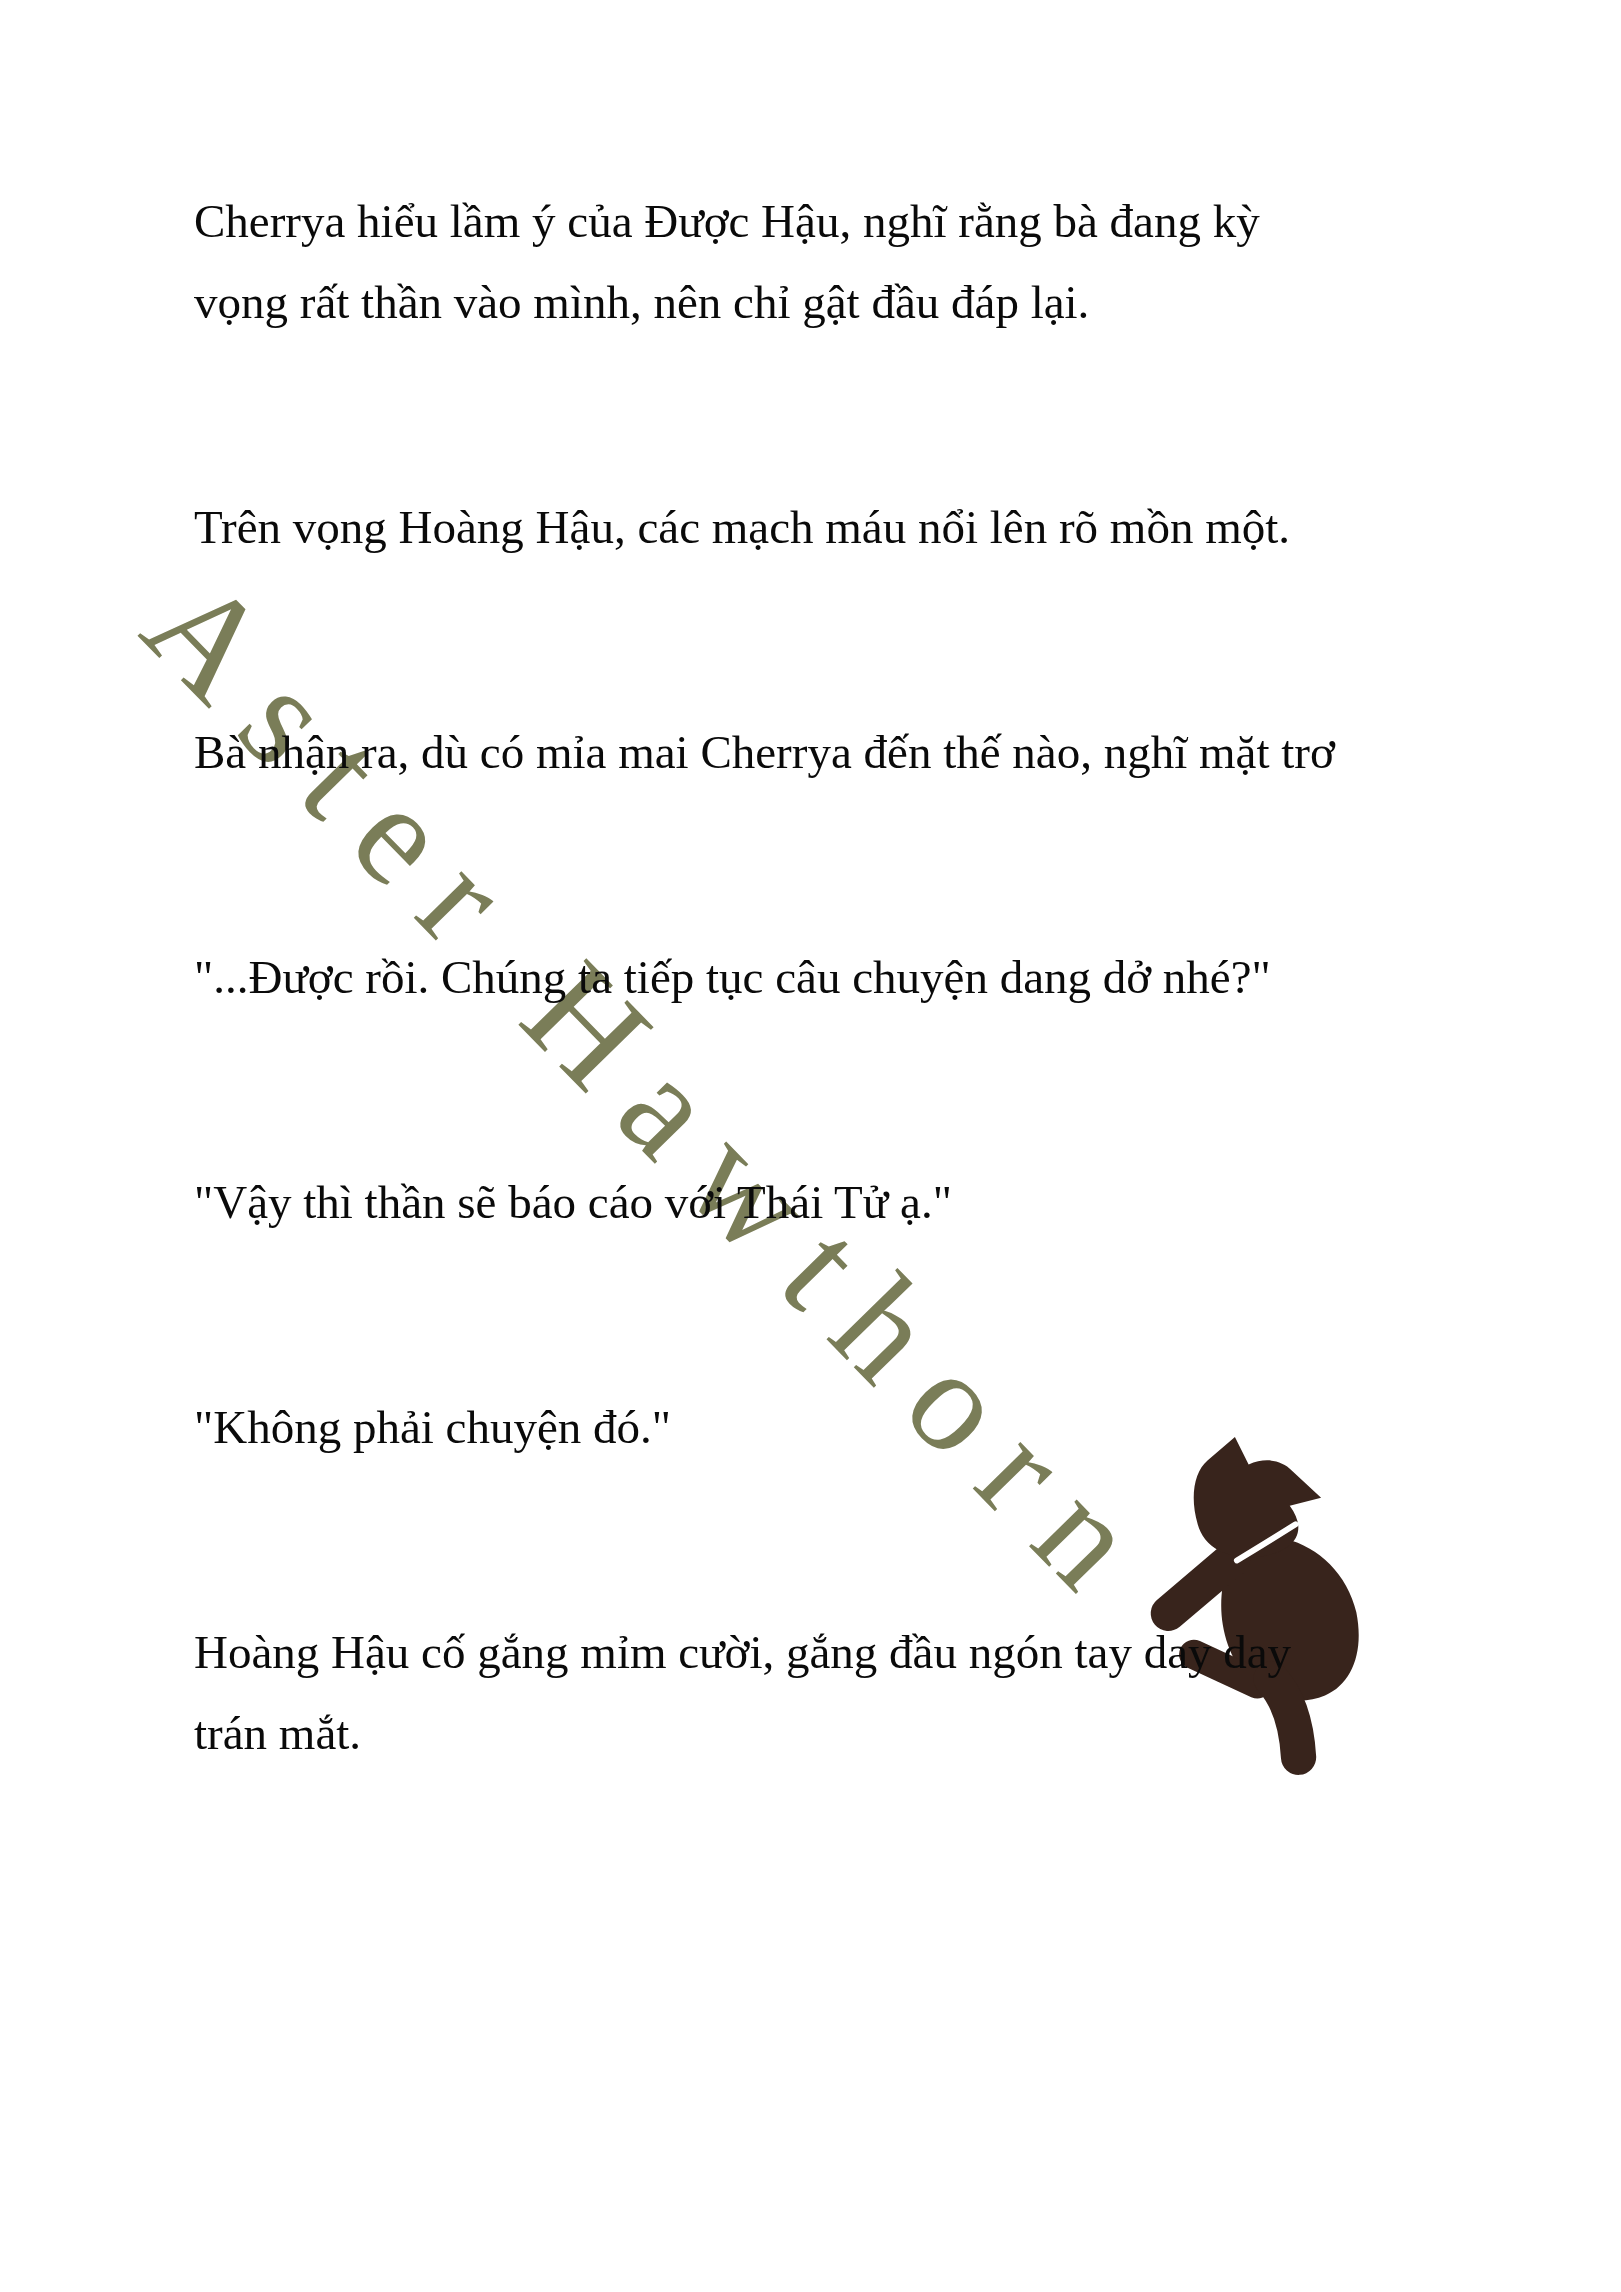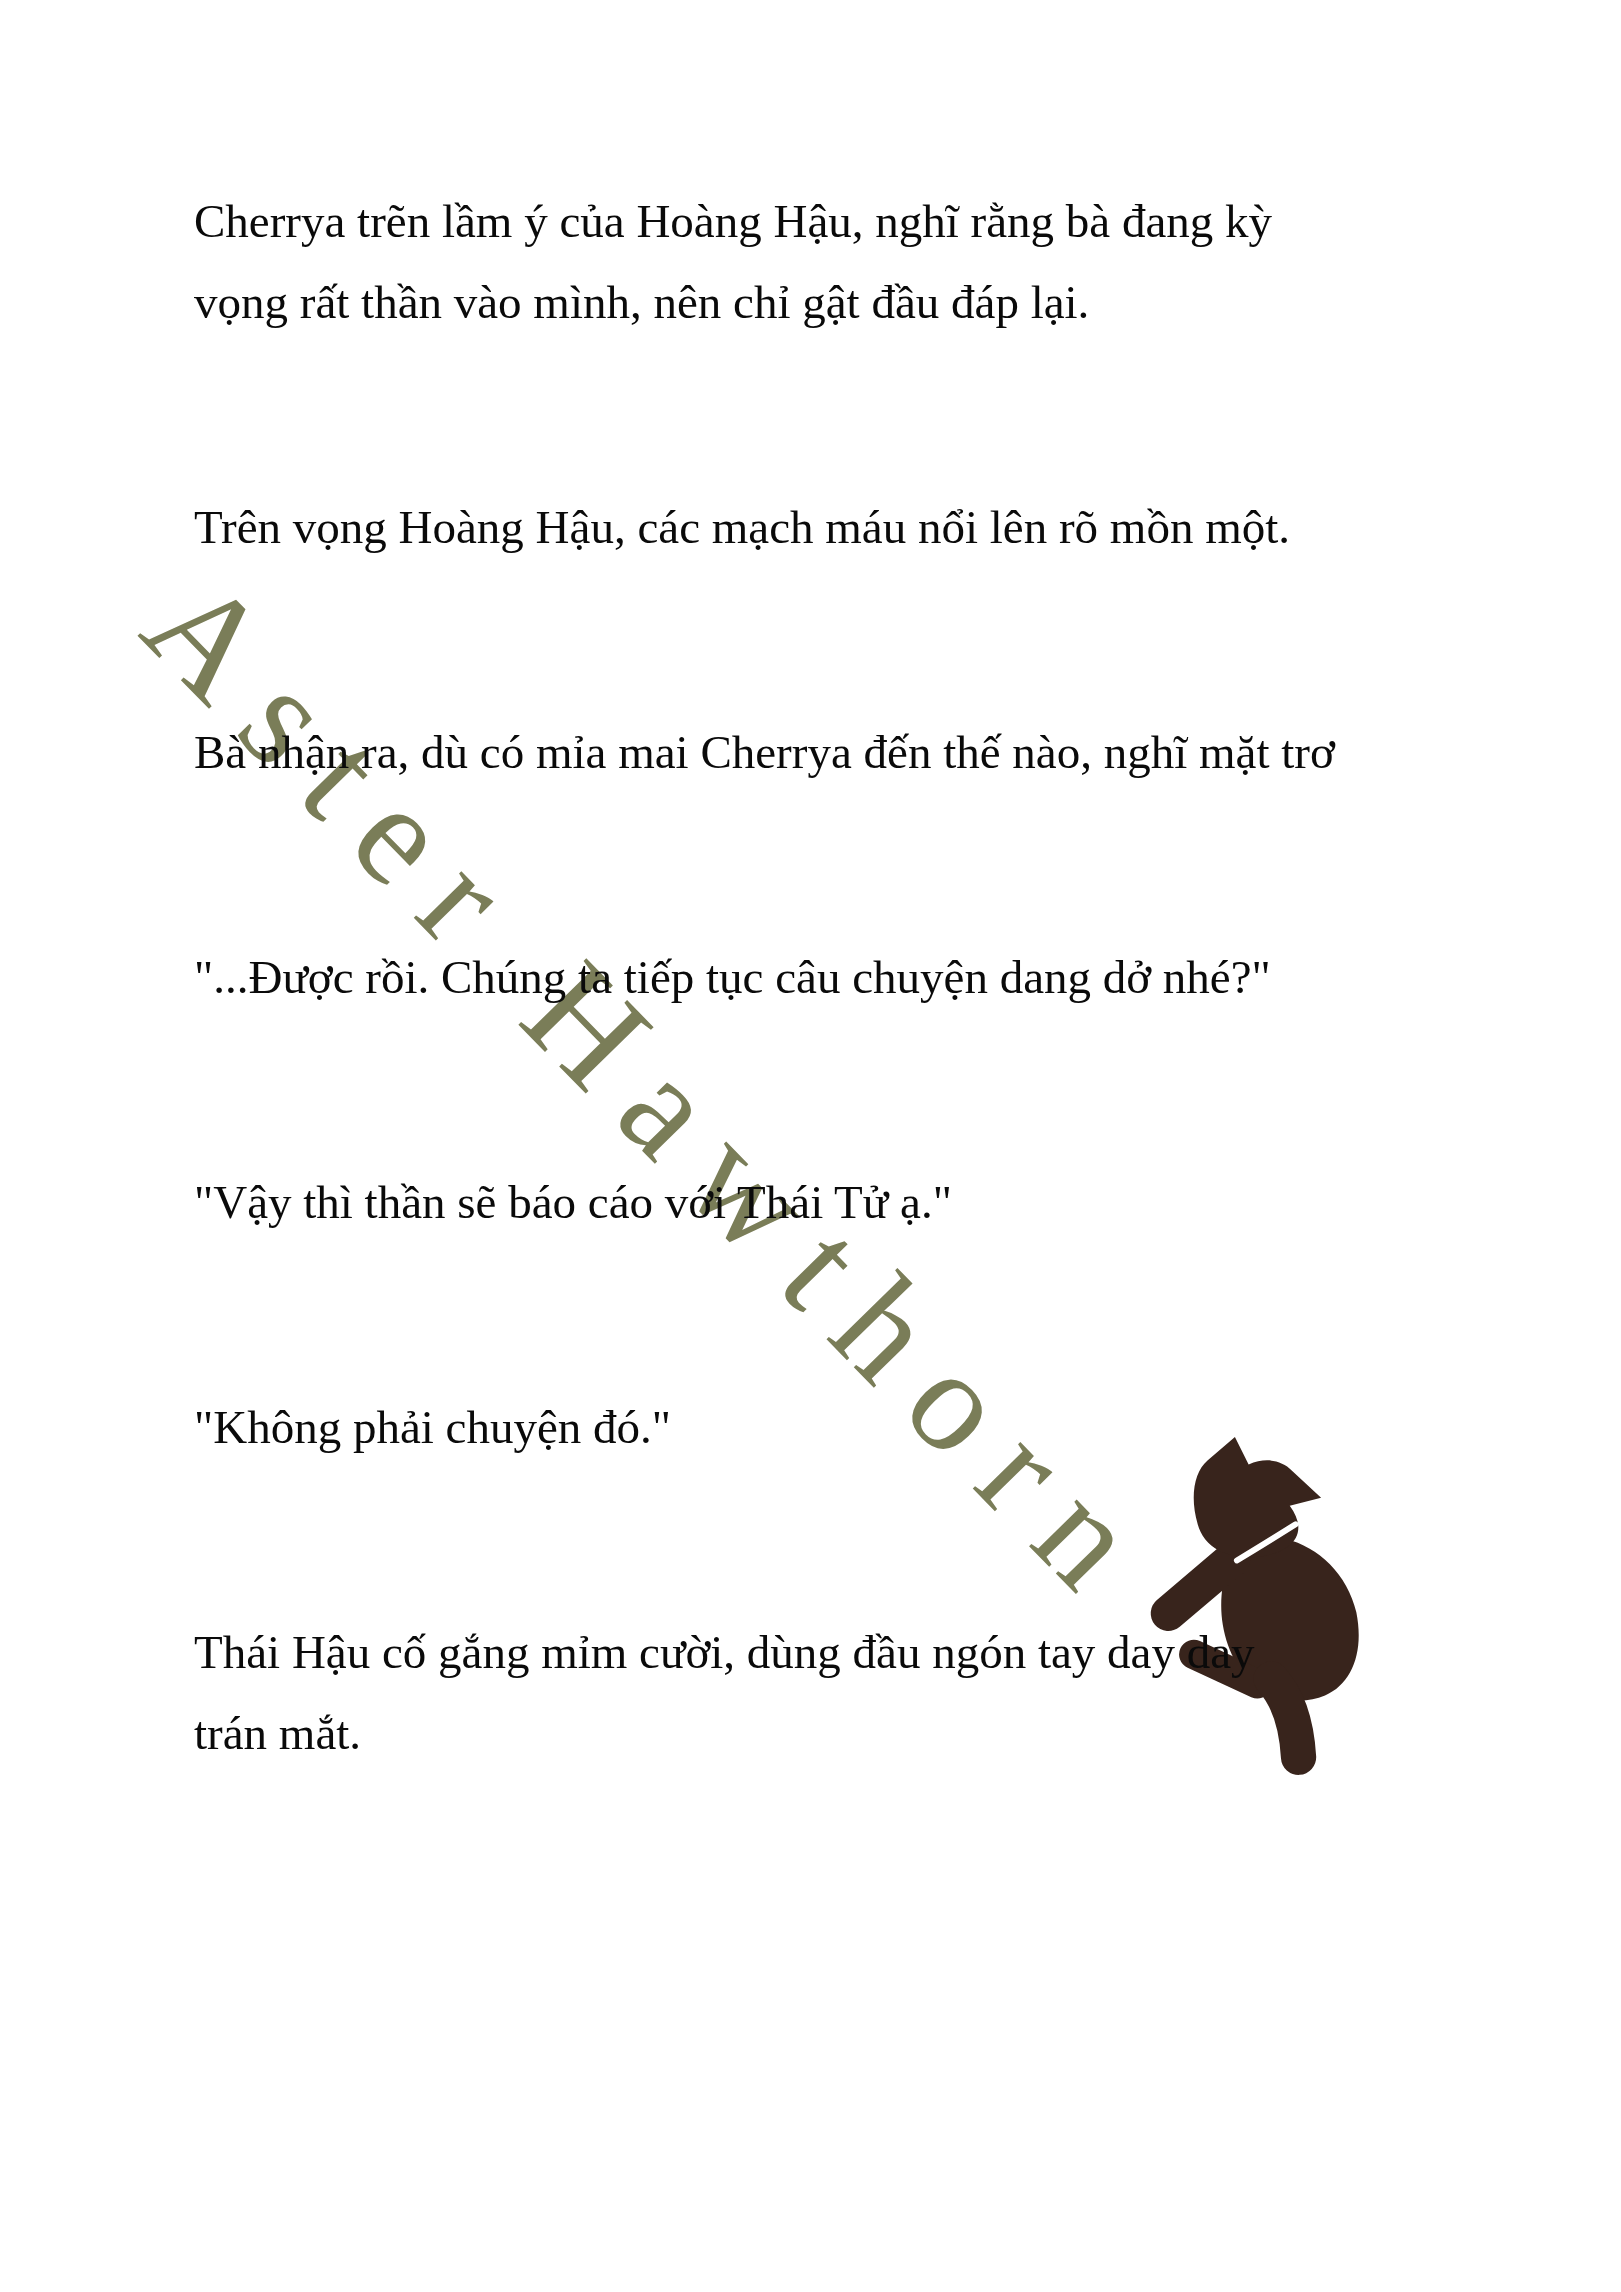--- a/index.html
+++ b/index.html
@@ -89,38 +89,38 @@
                C 168,94 168,110 154,120
                C 136,133 104,134 84,124
                C 72,118 65,108 62,97 Z" fill="#38241c"></path>
 
       <path d="M 102,134 Q 135,114 162,97" fill="none" stroke="#ffffff" stroke-width="6" stroke-linecap="round"></path>
     </g>
   </svg>
 
   <div class="text-block" style="color: rgb(10, 10, 10);">
       <p>
-        <span class="line">Cherrya trẽn lầm ý của Hoàng Hậu, nghĩ rằng bà đang kỳ</span>
+        <span class="line">Cherrya hiểu lầm ý của Được Hậu, nghĩ rằng bà đang kỳ</span>
         <span class="line">vọng rất thần vào mình, nên chỉ gật đầu đáp lại.</span>
       </p>
       <p>
         <span class="line">Trên vọng Hoàng Hậu, các mạch máu nổi lên rõ mồn một.</span>
       </p>
       <p>
         <span class="line">Bà nhận ra, dù có mỉa mai Cherrya đến thế nào, nghĩ mặt trơ</span>
       </p>
       <p>
         <span class="line">"...Được rồi. Chúng ta tiếp tục câu chuyện dang dở nhé?"</span>
       </p>
       <p>
         <span class="line">"Vậy thì thần sẽ báo cáo với Thái Tử ạ."</span>
       </p>
       <p>
         <span class="line">"Không phải chuyện đó."</span>
       </p>
       <p>
-        <span class="line">Thái Hậu cố gắng mỉm cười, dùng đầu ngón tay day day</span>
+        <span class="line">Hoàng Hậu cố gắng mỉm cười, gắng đầu ngón tay day day</span>
         <span class="line">trán mắt.</span>
       </p>
     </div>
 
 </div>
 
 
 </body></html>

